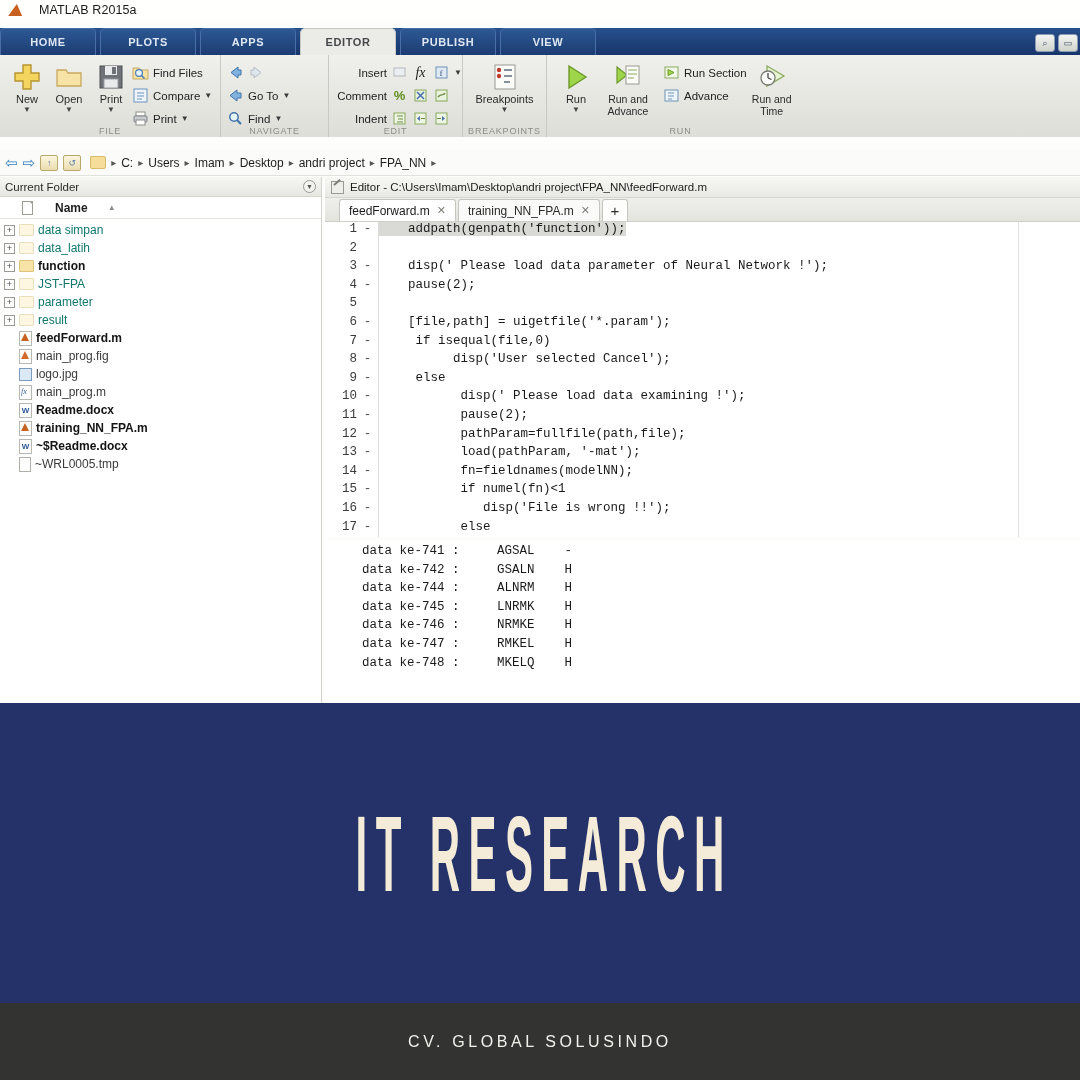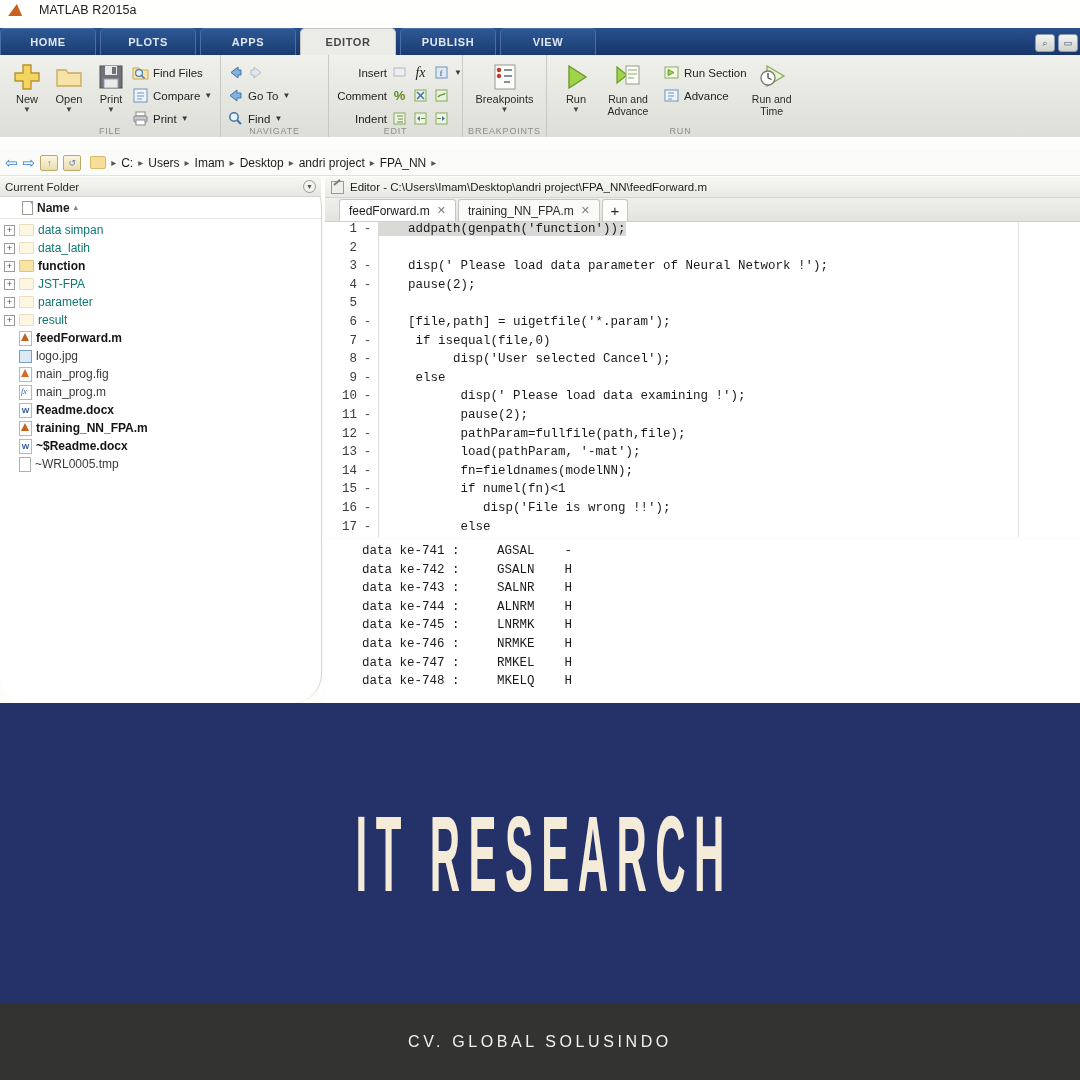--- a/index.html
+++ b/index.html
@@ -114,36 +114,36 @@
     width: 16px; height: 13px; background: #f6dd99;
     border: 1px solid #d8bb6a; border-radius: 1px 2px 2px 2px;
     margin-left: 4px;
   }
   .crumb { font-size: 12px; color: #1c1c1c; }
   .crumbsep { font-size: 10px; color: #555; }
 
   
   .cfpanel {
     position: absolute; left: 0; top: 177px; width: 322px; height: 526px;
-    background: #ffffff; border-right: 1px solid #d4d4cf; border-radius: 29px;
+    background: #ffffff; border-right: 1px solid #d4d4cf;
   }
   .cfhead {
     height: 20px; background: linear-gradient(180deg,#f6f6f3,#e7e7e2);
     border-bottom: 1px solid #d6d6d0;
     display: flex; align-items: center; padding: 0 5px;
     font-size: 11.5px; color: #2a2a2a;
   }
   .cfhead .dd {
     margin-left: auto; width: 13px; height: 13px; border-radius: 50%;
     border: 1px solid #9a9a94; color: #555; font-size: 7px;
     display: flex; align-items: center; justify-content: center;
     background: #f3f3ef;
   }
   .cfcolhead {
-    height: 22px; display: flex; align-items: center; gap: 4px;
+    height: 22px; display: flex; align-items: center; gap: 22px;
     padding-left: 22px; border-bottom: 1px solid #e6e6e1;
     font-size: 12px; color: #1e1e1e; font-weight: bold;
   }
   .doc-ic {
     width: 11px; height: 14px; border: 1px solid #9d9d97; background: #fff;
     position: relative;
   }
   .doc-ic:after {
     content: ""; position: absolute; right: -1px; top: -1px;
     border-left: 4px solid transparent; border-top: 4px solid #9d9d97;
@@ -633,27 +633,27 @@
           <span class="folder-ic lite"></span>
           <span class="nm dim">result</span>
         </div>
         <div class="cfrow">
           <span class="expander blank"></span>
           <span class="mfile-ic"></span>
           <span class="nm bold">feedForward.m</span>
         </div>
         <div class="cfrow">
           <span class="expander blank"></span>
+          <span class="mfile-ic fig"></span>
+          <span class="nm">main_prog.fig</span>
+        </div>
+        <div class="cfrow">
+          <span class="expander blank"></span>
           <span class="img-ic"></span>
           <span class="nm">logo.jpg</span>
-        </div>
-        <div class="cfrow">
-          <span class="expander blank"></span>
-          <span class="mfile-ic fig"></span>
-          <span class="nm">main_prog.fig</span>
         </div>
         <div class="cfrow">
           <span class="expander blank"></span>
           <span class="mfile-ic fx"></span>
           <span class="nm">main_prog.m</span>
         </div>
         <div class="cfrow">
           <span class="expander blank"></span>
           <span class="doc-w-ic">W</span>
           <span class="nm bold">Readme.docx</span>
@@ -781,21 +781,20 @@
           <span class="dash">-</span>
           <span class="code">           else</span>
         </div>
       </div>
     </div>
 
     <div class="cmdwin">
       <div class="cmdbody">
         <div class="cmdline">  data ke-741 :     AGSAL    -</div>
         <div class="cmdline">  data ke-742 :     GSALN    H</div>
-        <div class="cmdline">  data ke-743 :     SALNR    H</div>
         <div class="cmdline">  data ke-744 :     ALNRM    H</div>
         <div class="cmdline">  data ke-745 :     LNRMK    H</div>
         <div class="cmdline">  data ke-746 :     NRMKE    H</div>
         <div class="cmdline">  data ke-747 :     RMKEL    H</div>
         <div class="cmdline">  data ke-748 :     MKELQ    H</div>
       </div>
     </div>
   </div>
 
   <div class="banner">

